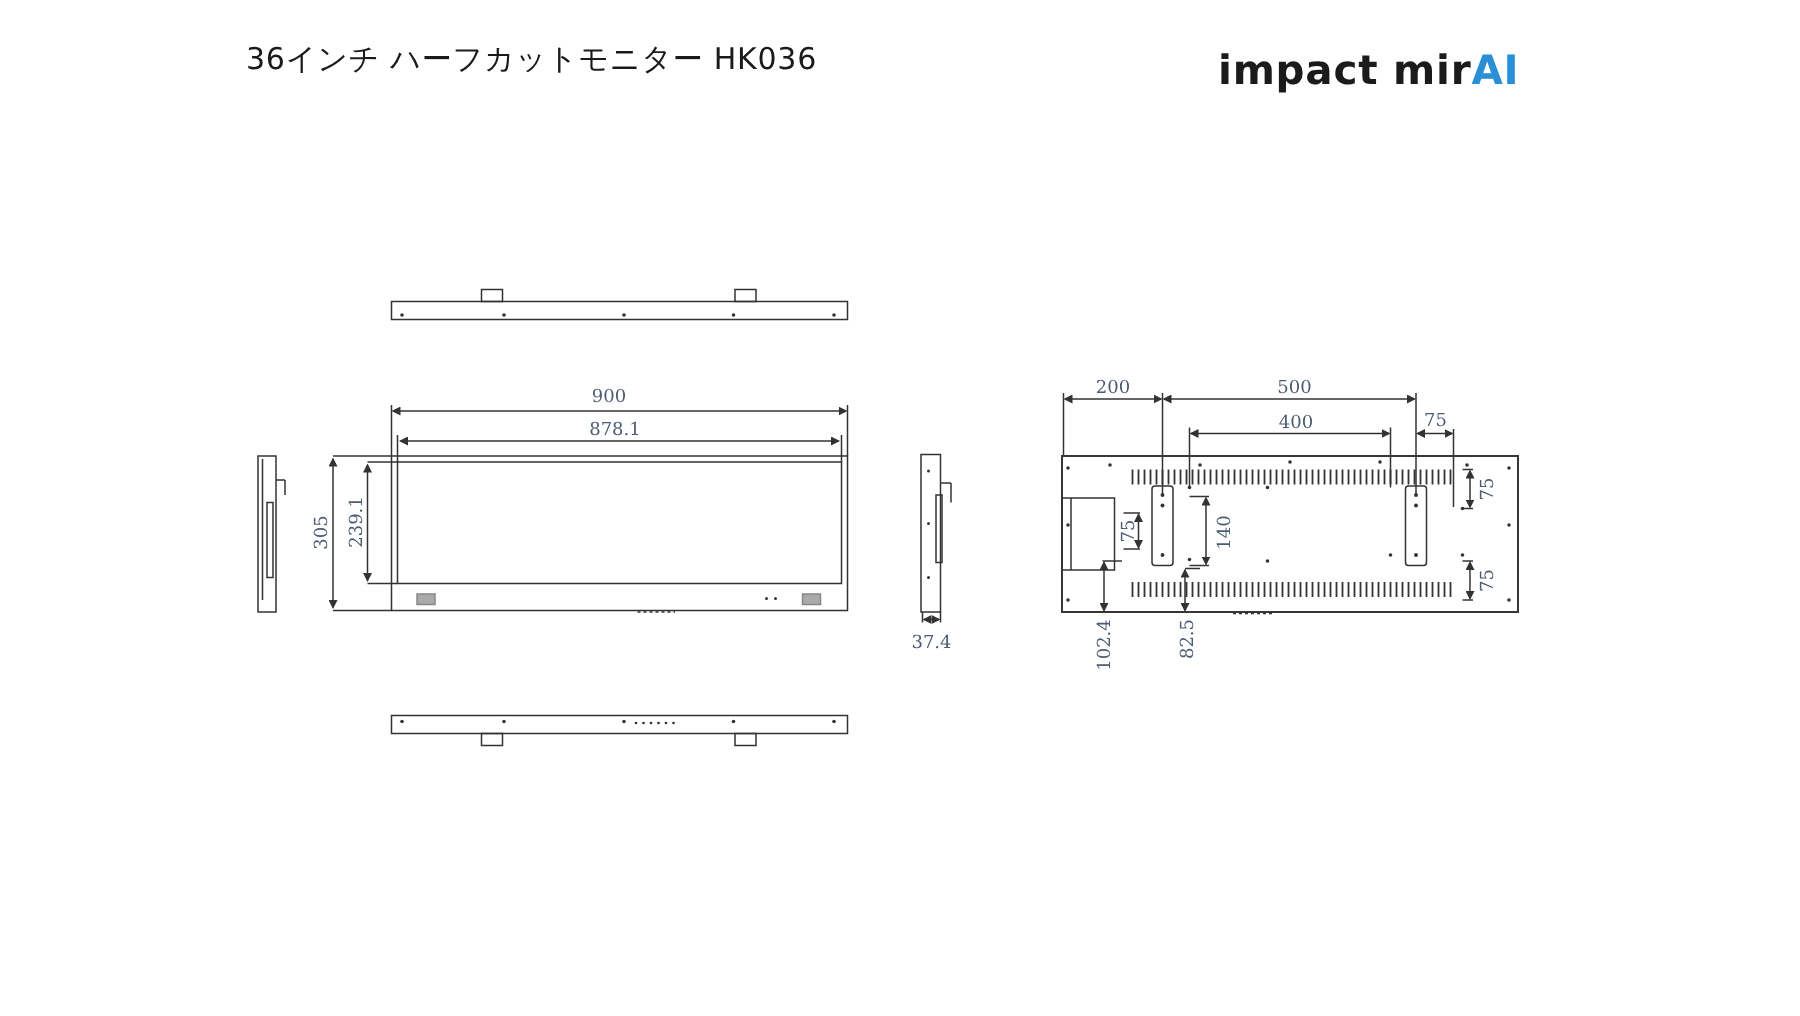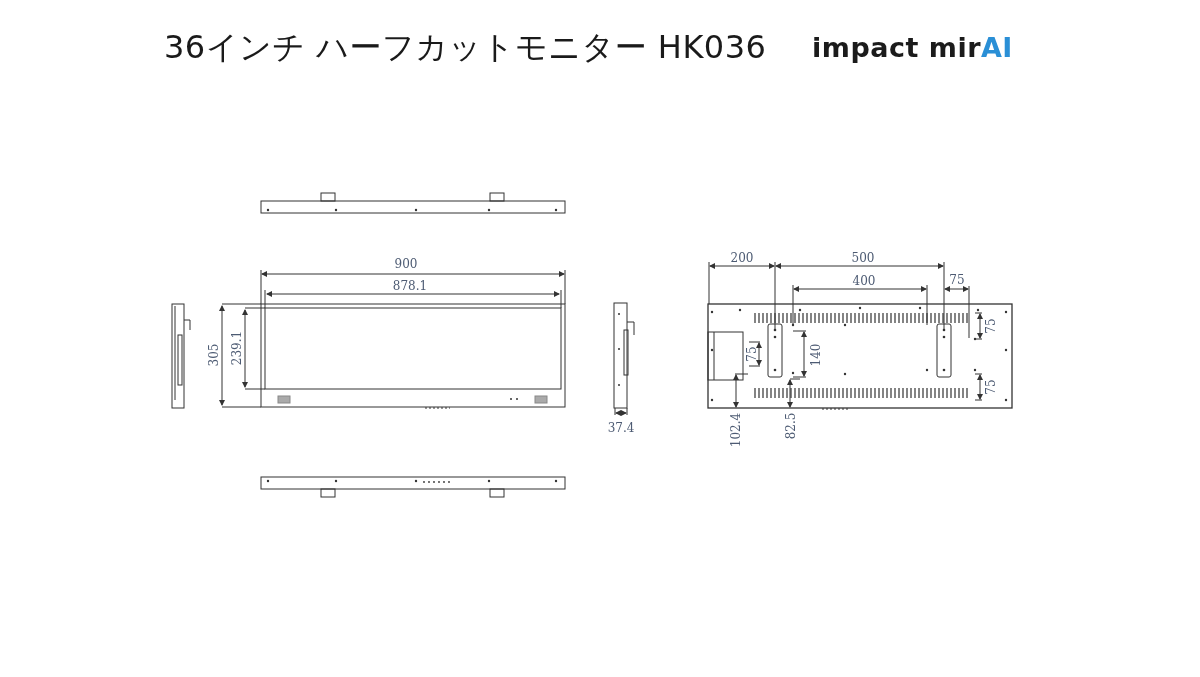--- a/index.html
+++ b/index.html
@@ -1,17 +1,17 @@
 <!DOCTYPE html>
 <html><head>
 <meta charset="utf-8">
 <style>
   html, body { margin:0; padding:0; background:#ffffff; }
   body { width:1200px; height:677px; position:relative; overflow:hidden; font-family:"DejaVu Sans", sans-serif; }
-  .title { position:absolute; left:164px; top:26px; font-size:32px; color:#1a1a1a; letter-spacing:0.5px; font-family:"DejaVu Sans", sans-serif; }
+  .title { position:absolute; left:164px; top:26px; font-size:20px; color:#1a1a1a; letter-spacing:0.5px; font-family:"DejaVu Sans", sans-serif; }
   .logo { position:absolute; left:812px; top:32px; font-size:27px; font-weight:bold; color:#1b1b1b; font-family:"DejaVu Sans", sans-serif; letter-spacing:0.5px; }
   .logo .ai { color:#2a8fd6;text-align:right; }
   svg { position:absolute; left:0; top:0; }
   .dim { font-family:"DejaVu Serif", serif; font-size:12px; fill:#4d5b73; }
 </style>
 </head>
 <body>
 
 <div class="title">36インチ ハーフカットモニター HK036</div>
 <div class="logo"><span>impact mir</span><span class="ai">AI</span></div>

